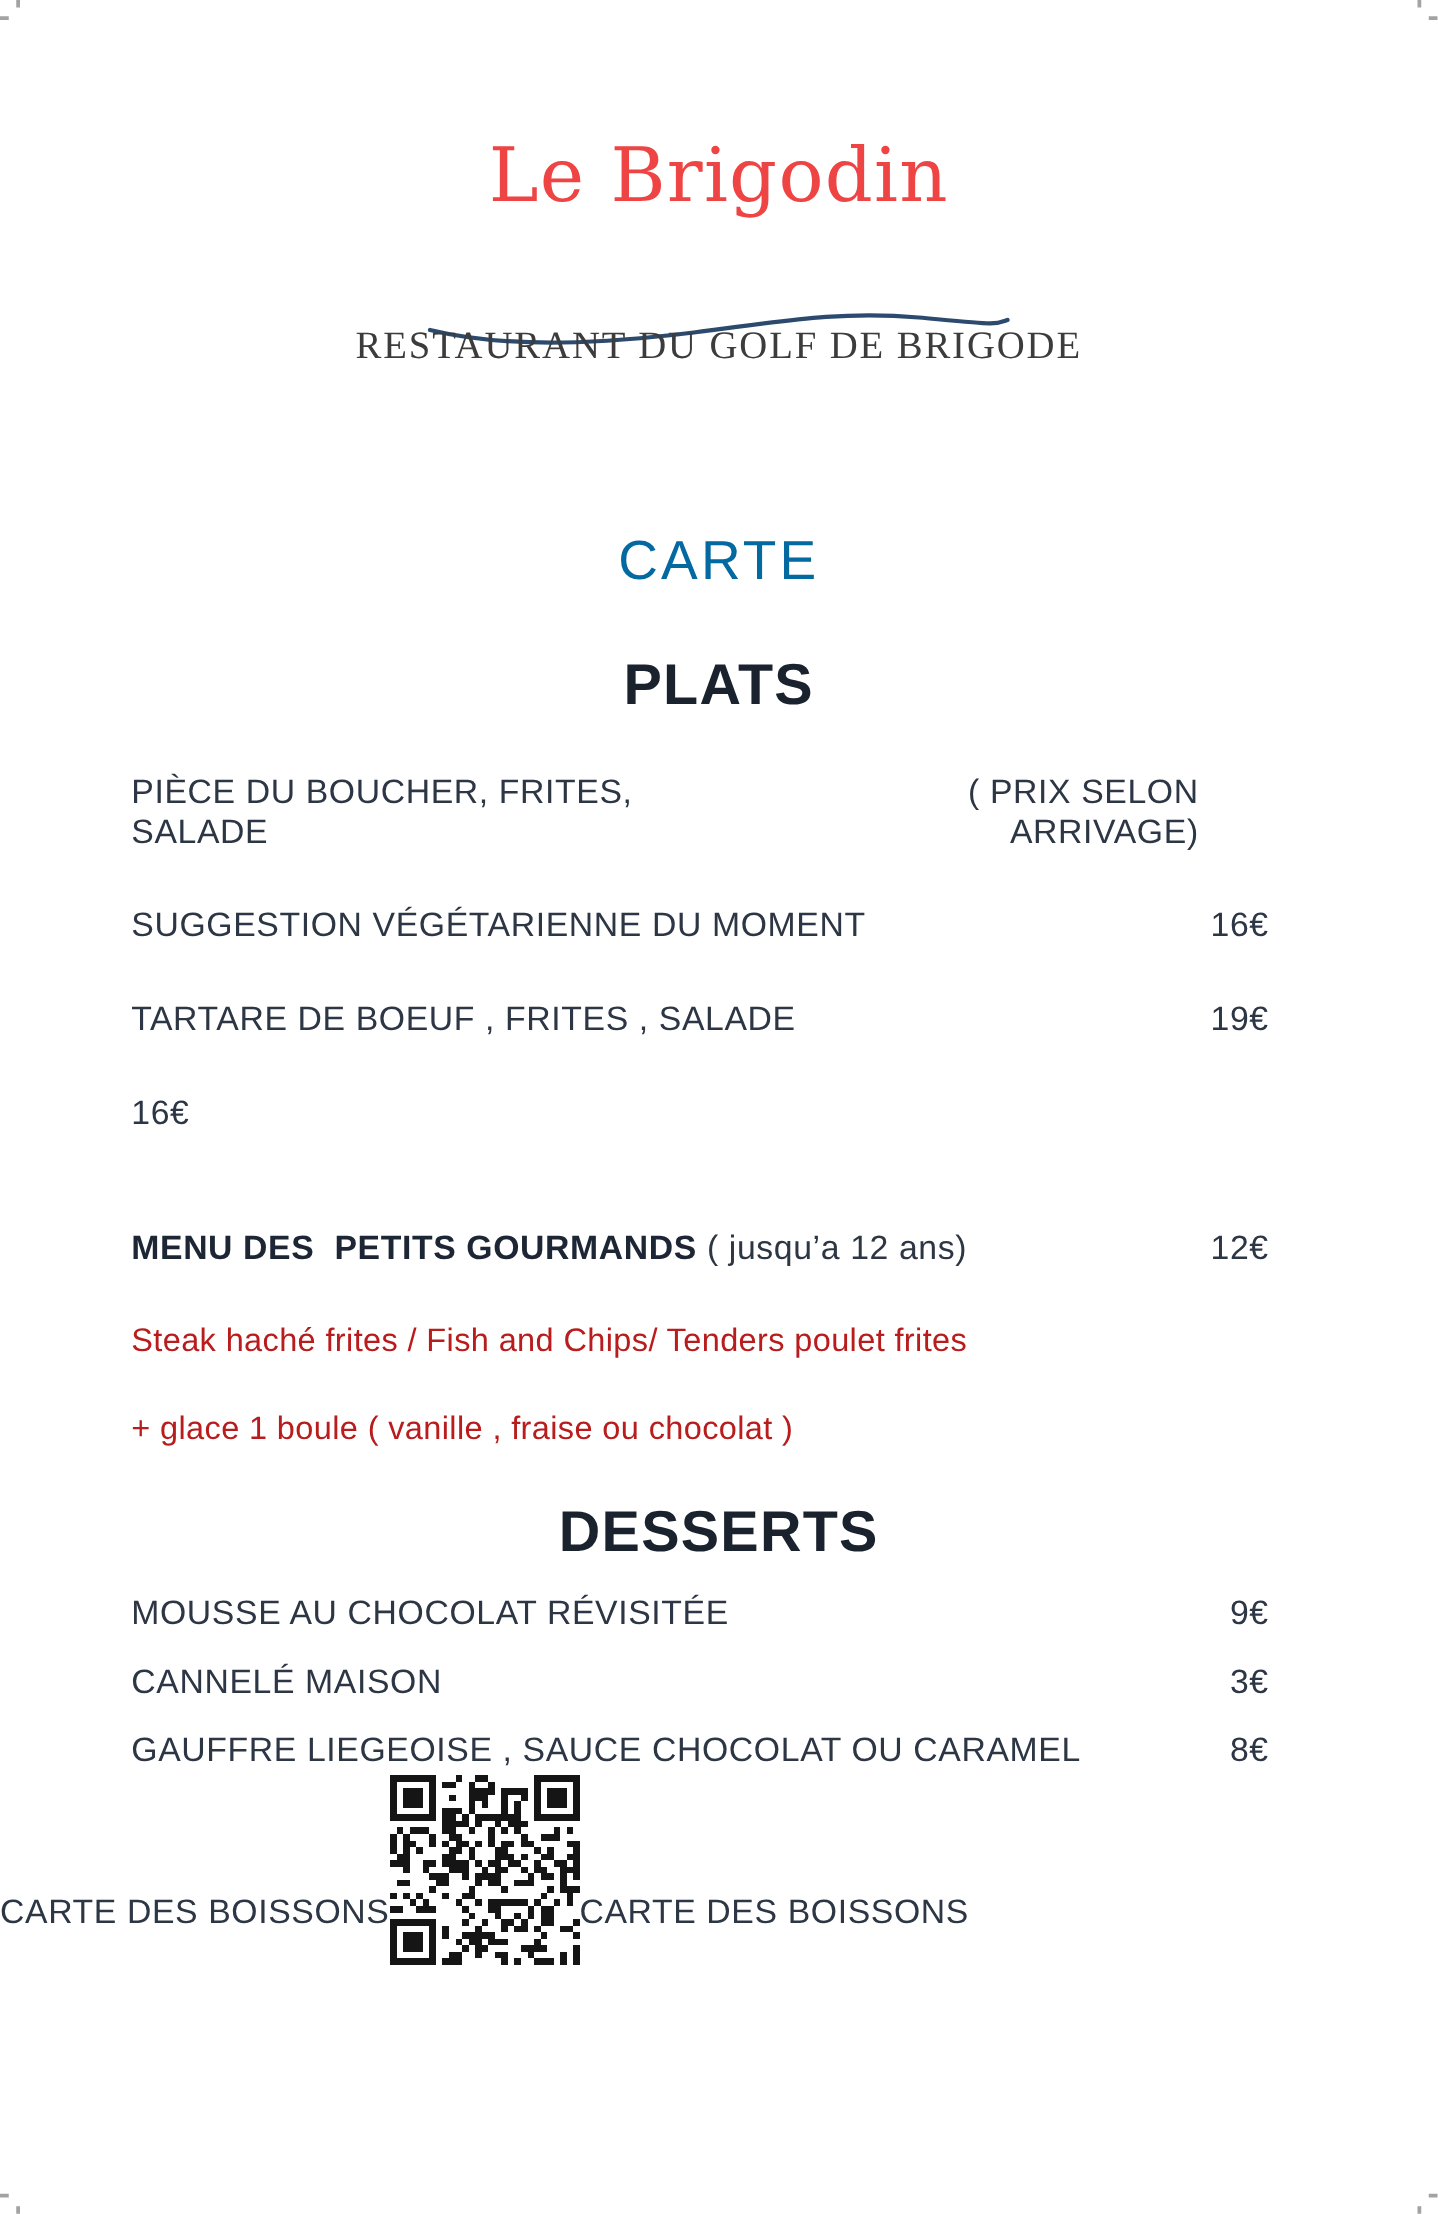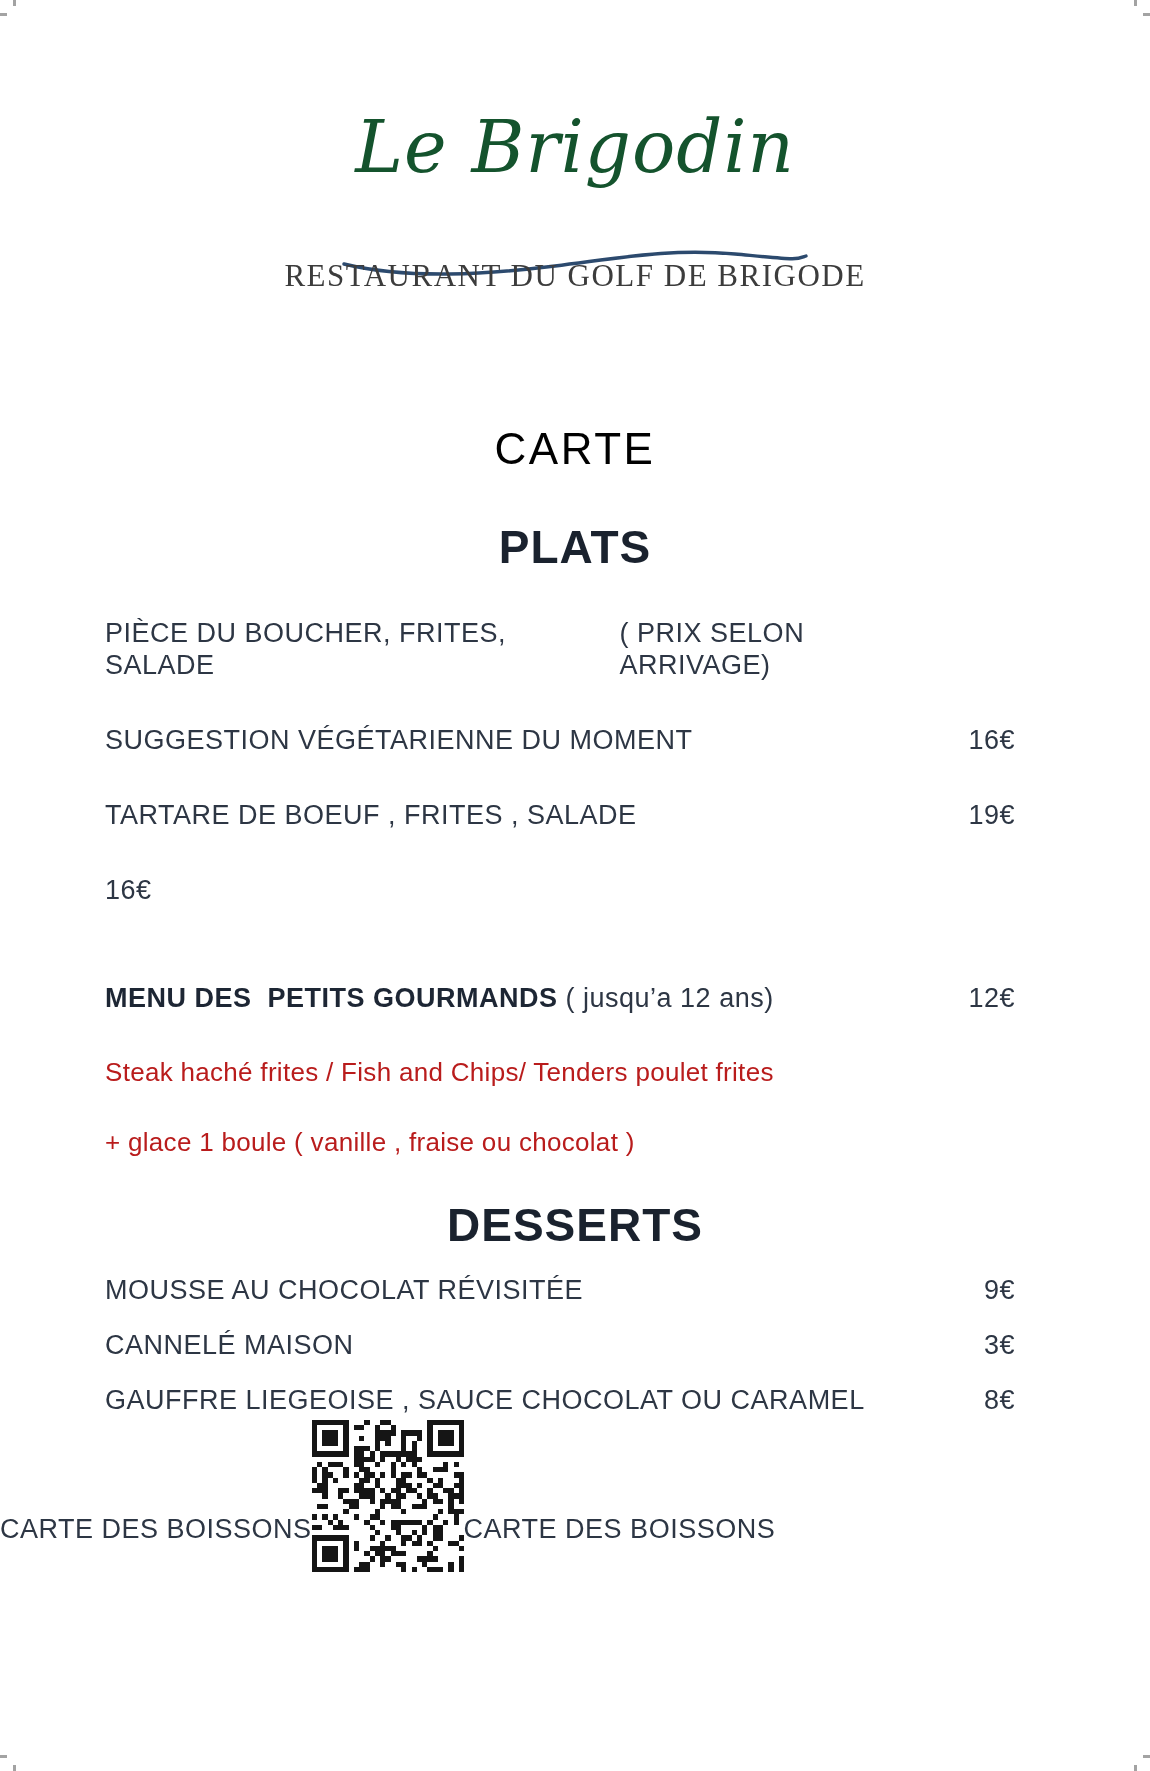--- a/index.html
+++ b/index.html
@@ -8,54 +8,54 @@
     font-family:"Liberation Sans",sans-serif;position:relative;
   }
   .page{position:absolute;inset:0;background:#fff;}
 
   
   .mark{position:absolute;background:#a3a3a3;}
 
   
   .logo-wrap{position:absolute;top:108px;left:0;width:100%;text-align:center;}
   .logo-script{
-    font-family:"DejaVu Serif",serif;font-style:italic;font-weight:400;
-    font-size:72px;color:#14532d;line-height:1.1;letter-spacing:1px;
+    font-family:"DejaVu Serif",serif;font-weight:400;
+    font-size:60px;color:#ef4444;line-height:1.1;letter-spacing:1px;
   }
   .swash{position:absolute;top:132px;left:50%;transform:translateX(-50%);}
 
   .subtitle{
     position:absolute;top:258px;left:0;width:100%;text-align:center;
     font-family:"Liberation Serif",serif;font-size:31px;color:#3c3c3c;
     letter-spacing:1.5px;
   }
 
   .carte{
     position:absolute;top:424px;left:0;width:100%;text-align:center;
-    font-size:44px;font-weight:400;color:#000000;letter-spacing:2.5px;margin:0;
+    font-size:44px;font-weight:400;color:#0369a1;letter-spacing:2.5px;margin:0;
   }
 
   .sec-title{
     position:absolute;left:0;width:100%;text-align:center;margin:0;
     font-size:46px;font-weight:700;color:#1a222e;letter-spacing:1px;
   }
   .plats-title{top:520px;}
   .desserts-title{top:1198px;}
 
   .rows{position:absolute;left:105px;right:135px;}
   .plats-rows{top:617px;}
   .desserts-rows{top:1274px;}
   .row{
     display:flex;justify-content:space-between;align-items:baseline;
     font-size:27px;color:#2d3644;letter-spacing:.5px;line-height:32px;
   }
   .plats-rows .row{margin-bottom:43px;}
   .desserts-rows .row{margin-bottom:23px;}
   .price{white-space:nowrap;}
-  .note{margin-right:56px;}
+  .note{margin-right:56px;text-align:right;}
   .pre{white-space:pre-wrap;}
 
   .kids{position:absolute;left:105px;right:135px;top:982px;}
   .kids .row{margin-bottom:43px;}
   .kids-bold{font-weight:700;color:#1d2634;text-align:right;}
   .kline{
     font-size:26px;color:#b91c1c;letter-spacing:.3px;line-height:30px;margin-bottom:40px;
   }
 
   .footer{

